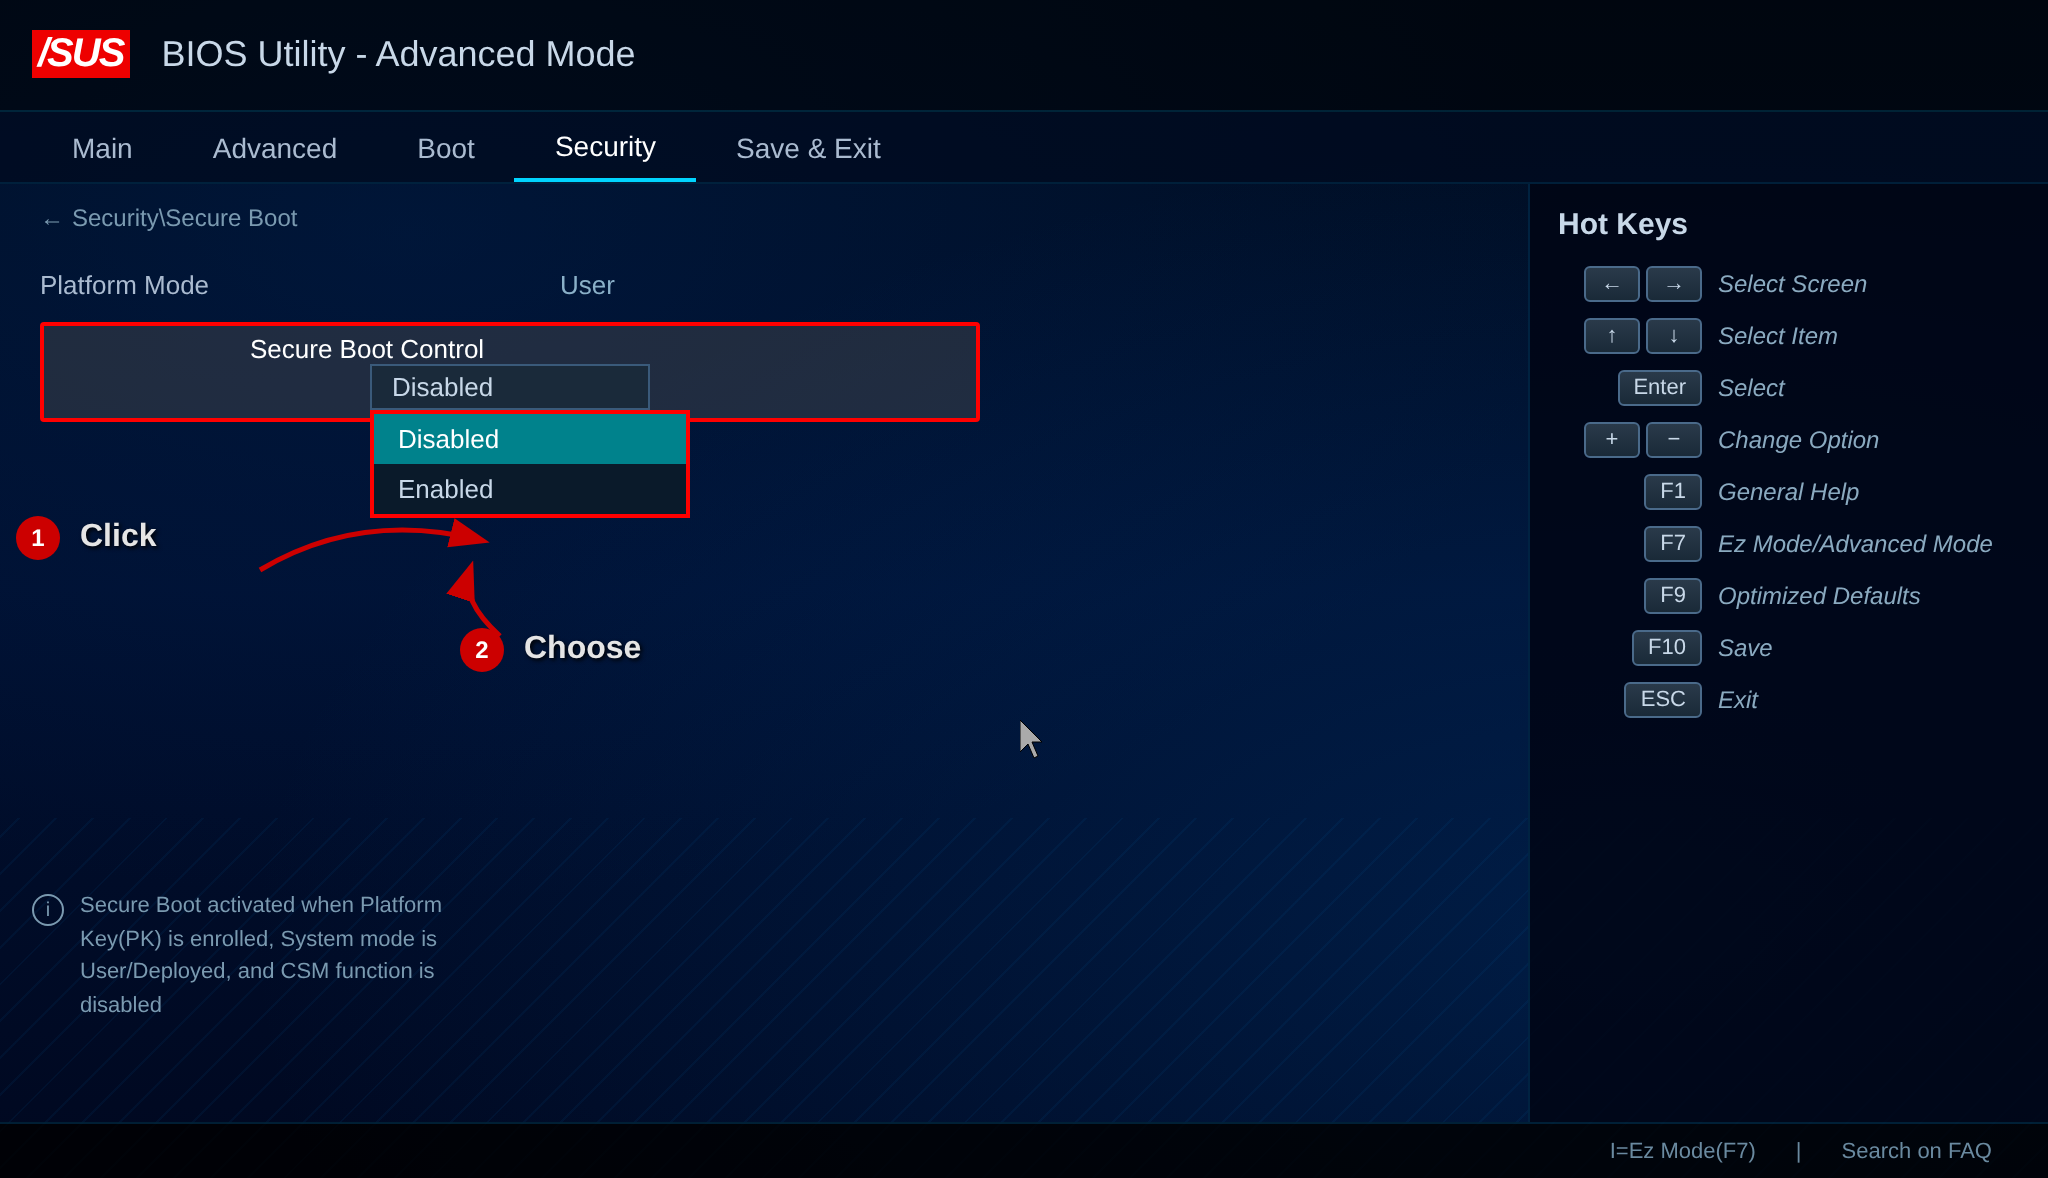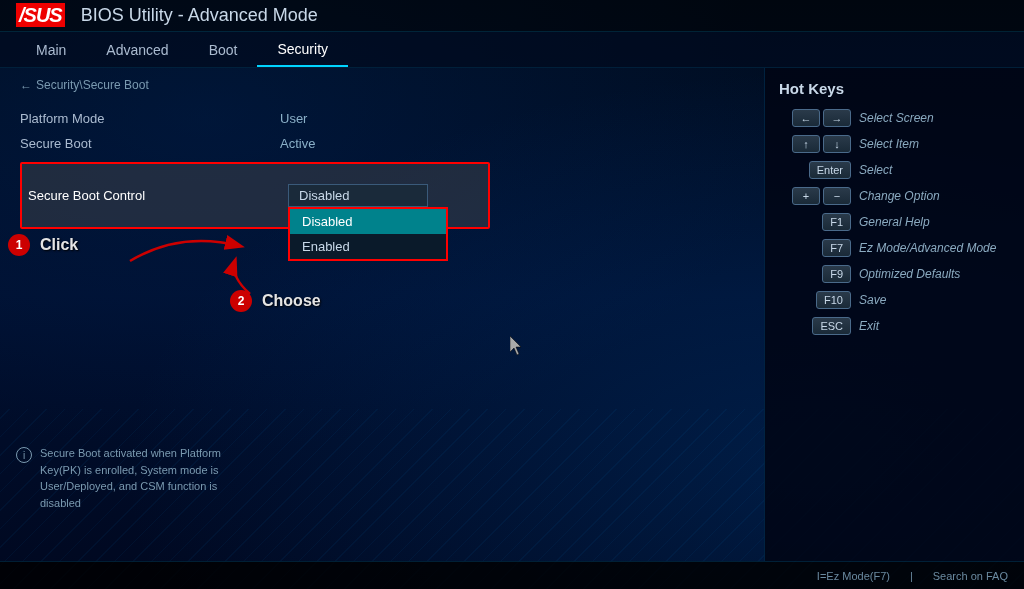--- a/index.html
+++ b/index.html
@@ -48,21 +48,21 @@
       height: 100%;
     }
 
     
     .header {
       display: flex;
       align-items: center;
       padding: 8px 16px;
       background: rgba(0,0,0,0.5);
       border-bottom: 1px solid rgba(0,150,200,0.2);
-      height: 32px;
+      height: 56px;
     }
     .asus-logo {
       color: #fff;
       font-weight: 900;
       font-size: 20px;
       font-style: italic;
       letter-spacing: -1px;
       margin-right: 16px;
     }
     .asus-logo span {
@@ -135,23 +135,24 @@
       color: #aabbd0;
     }
     .setting-value {
       color: #8ab0c8;
     }
 
     
     .setting-row.highlighted {
       background: rgba(80,80,80,0.4);
       border: 2px solid red;
-      padding: 20px 6px;
+      padding: 4px 6px;
       border-radius: 2px;
       position: relative;
+      flex-direction: column;
     }
     .setting-row.highlighted .setting-label {
       color: #fff;
     }
 
     
     .dropdown-container {
       position: relative;
       display: inline-block;
     }
@@ -292,21 +293,21 @@
     }
 
     
     .status-bar {
       height: 28px;
       background: rgba(0,0,0,0.8);
       border-top: 1px solid rgba(0,100,160,0.3);
       display: flex;
       align-items: center;
       justify-content: flex-end;
-      padding: 0 16px;
+      padding: 0 28px;
       font-size: 11px;
       color: #6a8aa0;
       gap: 20px;
     }
     .status-bar span { display: flex; align-items: center; gap: 4px; }
 
     .cursor-icon {
       position: absolute;
       left: 510px;
       top: 268px;
@@ -328,42 +329,39 @@
       <span>/SUS</span>
     </div>
     <div class="header-title">BIOS Utility - Advanced Mode</div>
   </div>
 
   <div class="nav-bar">
     <div class="nav-item">Main</div>
     <div class="nav-item">Advanced</div>
     <div class="nav-item">Boot</div>
     <div class="nav-item active">Security</div>
+    <div class="nav-item">Save &amp; Exit</div>
   </div>
 
   <div class="body-area">
 
     <div class="left-panel">
 
       <div class="breadcrumb">
         <span>←</span>
         <span>Security\Secure Boot</span>
       </div>
 
       <div class="settings-table">
 
         <div class="setting-row">
           <div class="setting-label">Platform Mode</div>
           <div class="setting-value">User</div>
         </div>
 
-        <div class="setting-row">
-          <div class="setting-label">Secure Boot</div>
-          <div class="setting-value">Active</div>
-        </div>
 
         <div class="setting-row highlighted" style="margin-top:6px; width: 470px;">
           <div class="setting-label">Secure Boot Control</div>
           <div class="dropdown-container">
             <div class="dropdown-value">Disabled</div>
             <div class="dropdown-menu">
               <div class="dropdown-option selected">Disabled</div>
               <div class="dropdown-option">Enabled</div>
             </div>
           </div>

